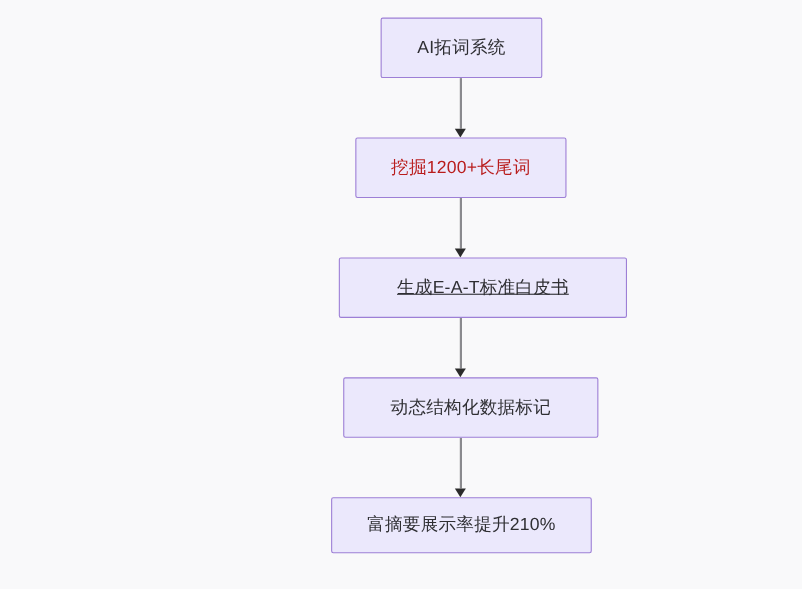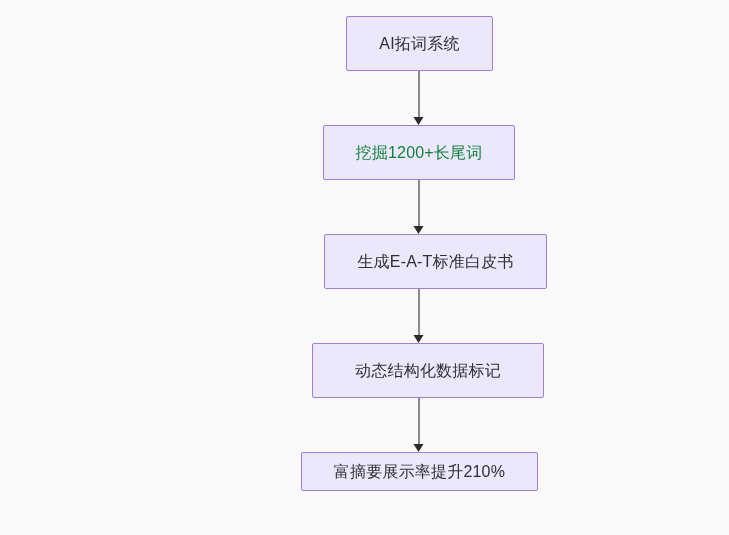--- a/index.html
+++ b/index.html
@@ -73,25 +73,25 @@
       <div class="shaft" style="height: 45.5px; background: rgb(138, 138, 142);"></div>
       <div class="head" style="top: 45.5px; border-top-color: rgb(43, 43, 43);"></div>
     </div>
     <div class="edge" style="left: 371px; top: 398px; height: 54px;">
       <div class="shaft" style="height: 45.5px; background: rgb(138, 138, 142);"></div>
       <div class="head" style="top: 45.5px; border-top-color: rgb(43, 43, 43);"></div>
     </div>
     <div class="node" style="left: 298px; top: 16px; width: 147px; height: 55px; background: rgb(235, 232, 252); border-color: rgb(157, 127, 214); color: rgb(47, 47, 51);">
       <span>AI拓词系统</span>
     </div>
-    <div class="node" style="left: 275px; top: 125px; width: 192px; height: 55px; background: rgb(235, 232, 252); border-color: rgb(157, 127, 214); color: #15803d;">
+    <div class="node" style="left: 275px; top: 125px; width: 192px; height: 55px; background: rgb(235, 232, 252); border-color: rgb(157, 127, 214); color: #b91c1c;">
       <span>挖掘1200+长尾词</span>
     </div>
-    <div class="node" style="left: 276px; top: 234px; width: 223px; height: 55px; background: rgb(235, 232, 252); border-color: rgb(157, 127, 214); color: rgb(47, 47, 51);">
+    <div class="node" style="left: 260px; top: 234px; width: 262px; height: 55px; background: rgb(235, 232, 252); border-color: rgb(157, 127, 214); color: rgb(47, 47, 51); text-decoration: underline;">
       <span>生成E-A-T标准白皮书</span>
     </div>
     <div class="node" style="left: 264px; top: 343px; width: 232px; height: 55px; background: rgb(235, 232, 252); border-color: rgb(157, 127, 214); color: rgb(47, 47, 51);">
       <span>动态结构化数据标记</span>
     </div>
-    <div class="node" style="left: 253px; top: 452px; width: 237px; height: 39px; background: rgb(235, 232, 252); border-color: rgb(157, 127, 214); color: rgb(47, 47, 51);">
+    <div class="node" style="left: 253px; top: 452px; width: 237px; height: 51px; background: rgb(235, 232, 252); border-color: rgb(157, 127, 214); color: rgb(47, 47, 51);">
       <span>富摘要展示率提升210%</span>
     </div>
   </div>
 
 </body></html>

